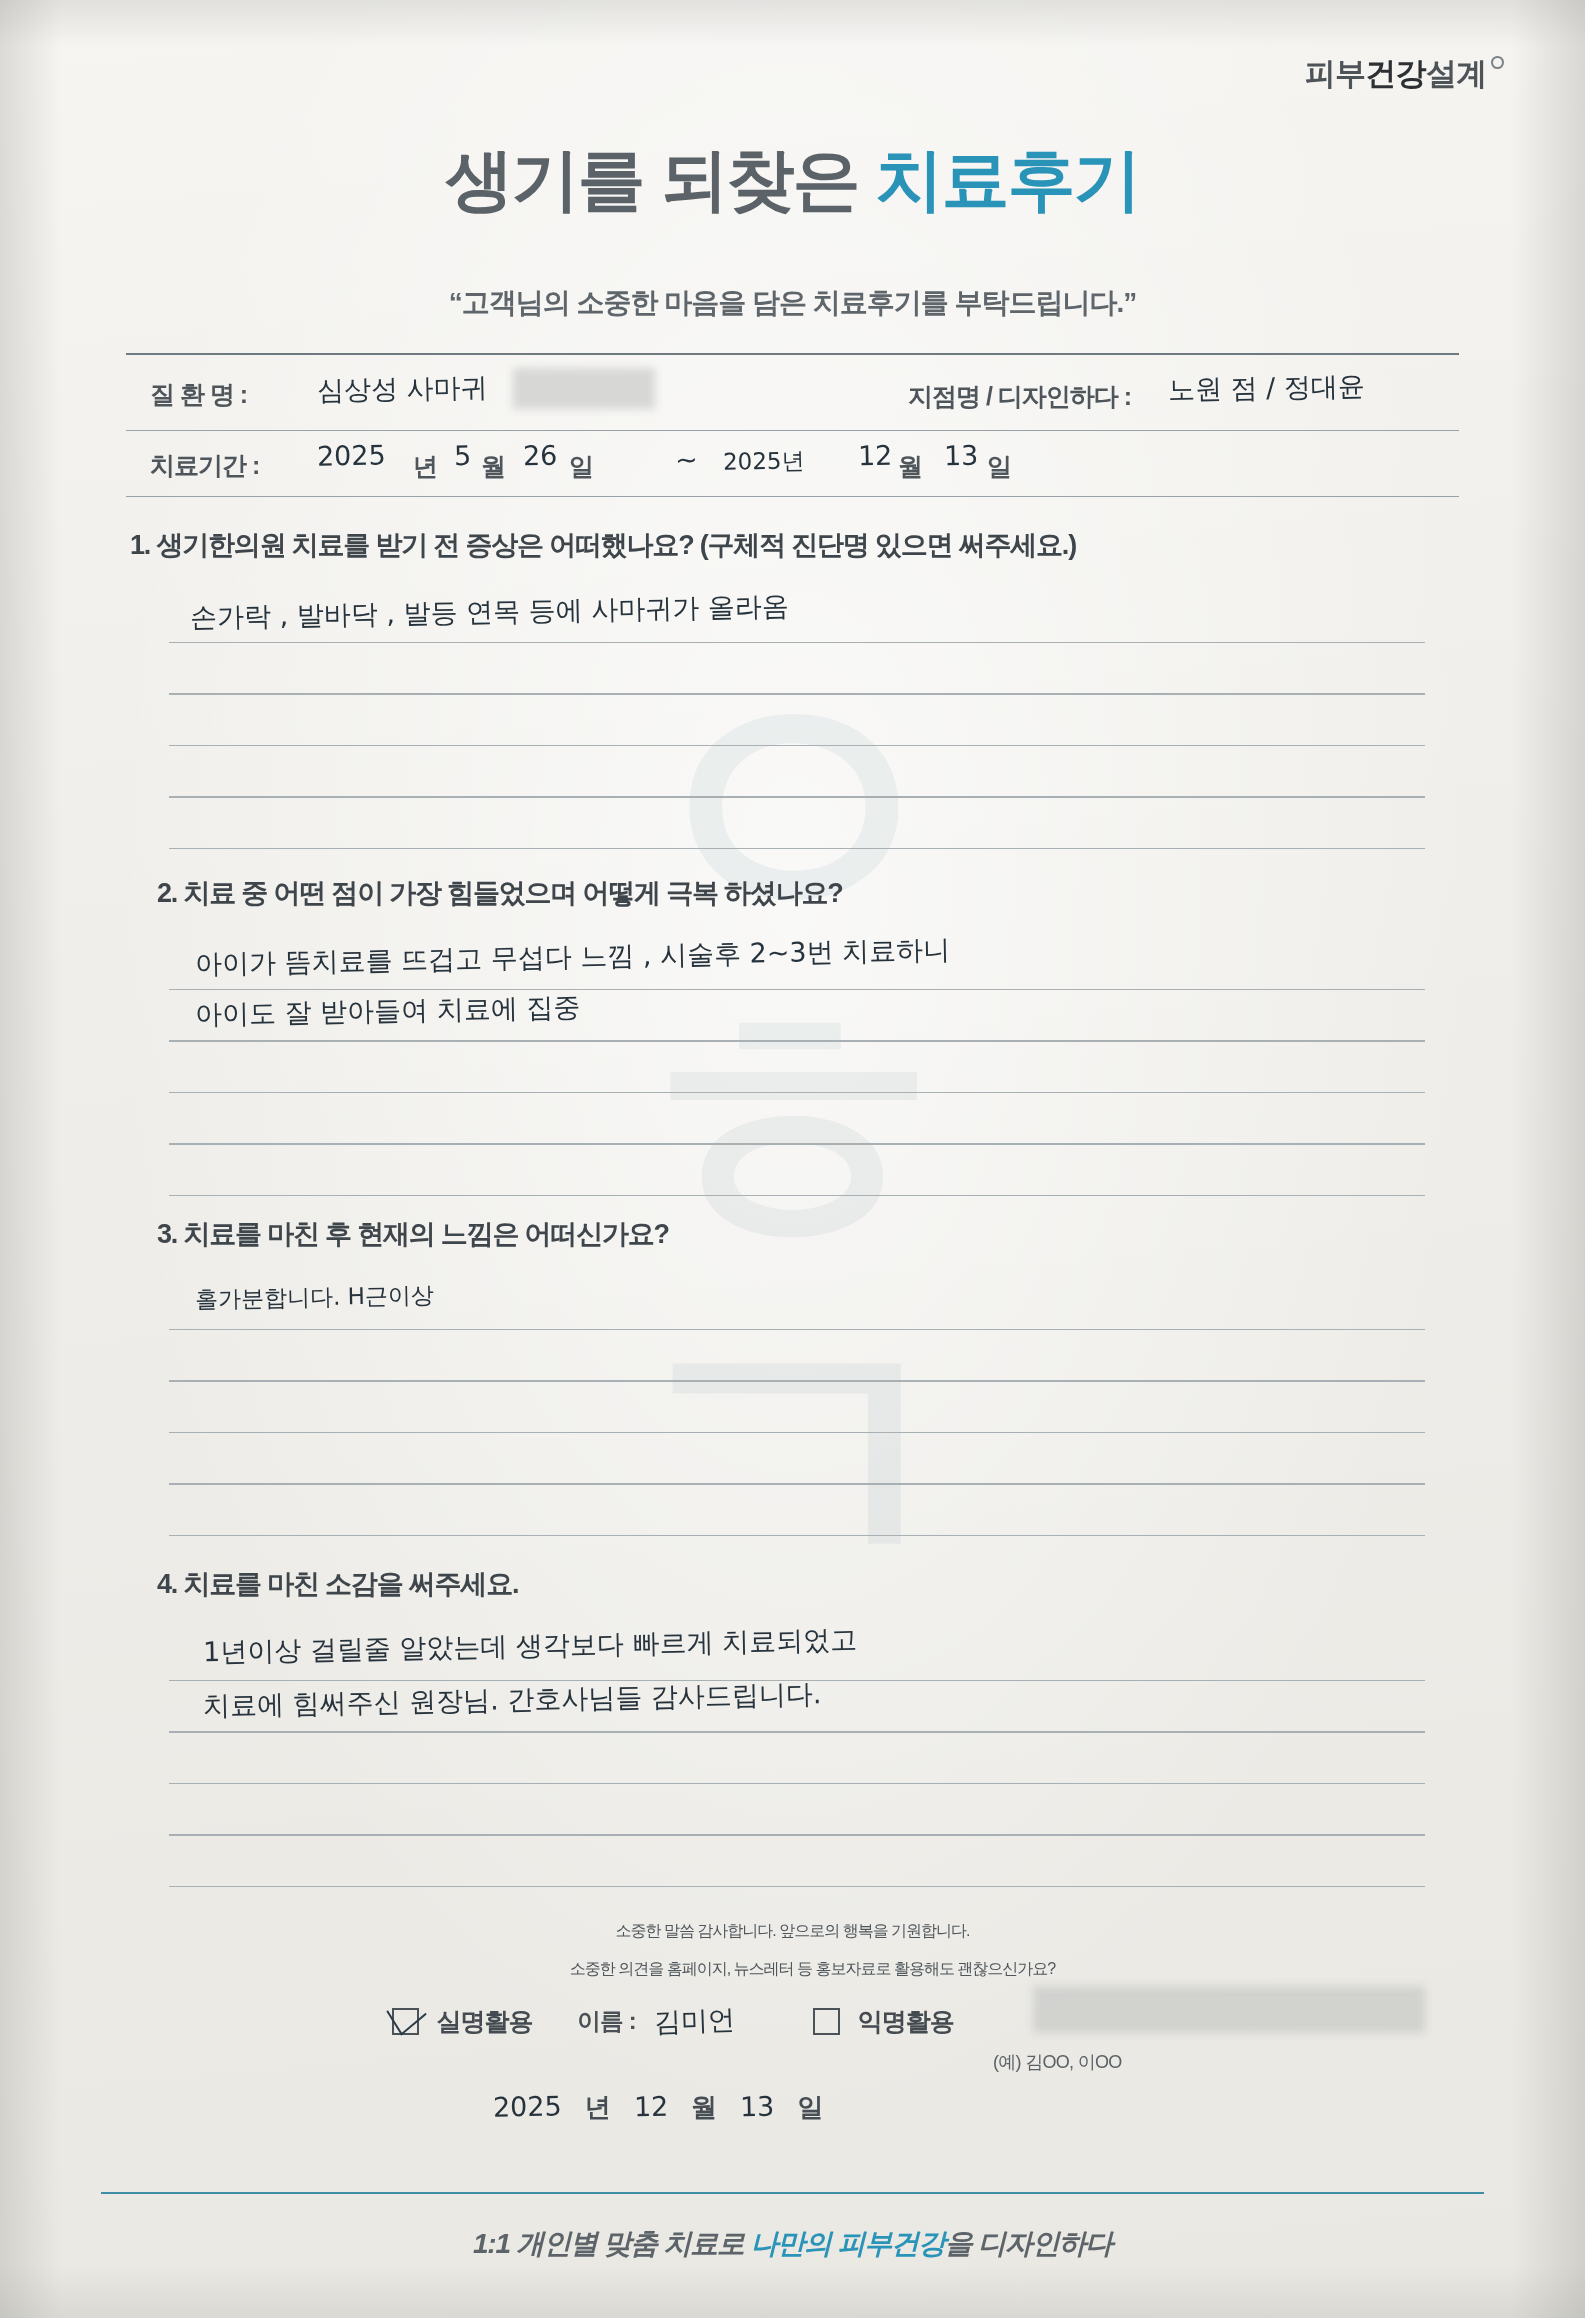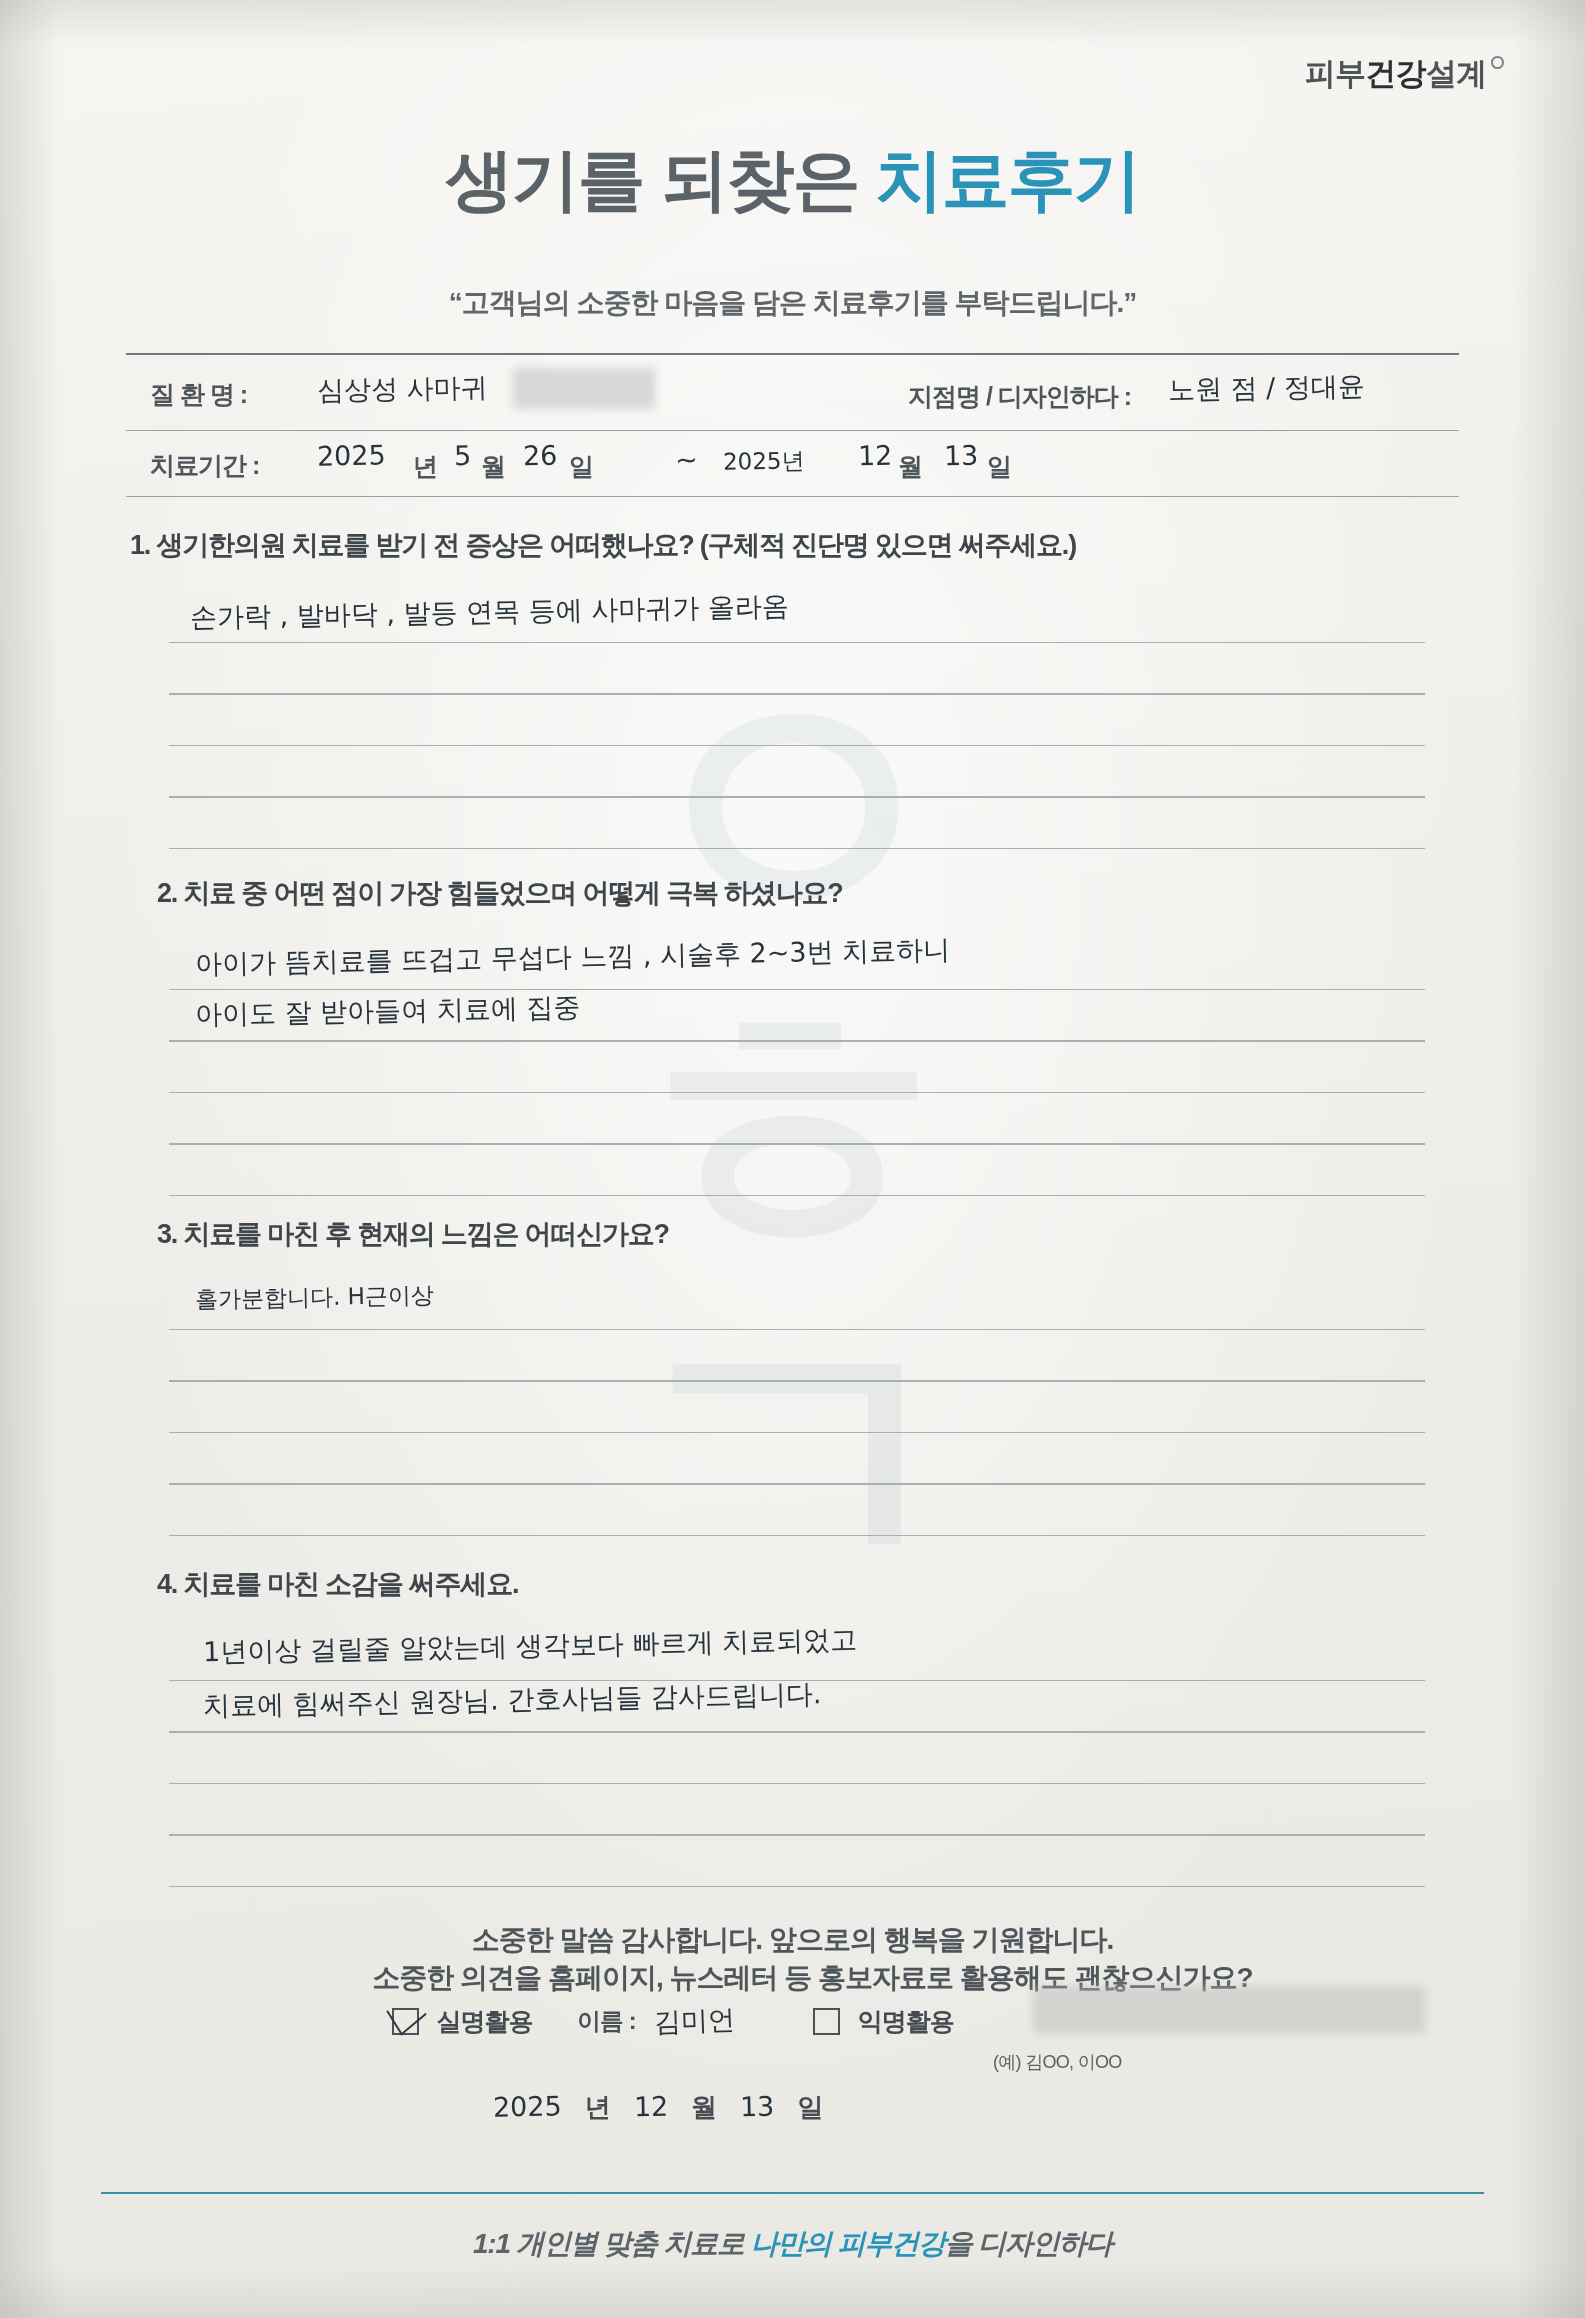--- a/index.html
+++ b/index.html
@@ -191,22 +191,22 @@
     background: #a9b0b4;
     margin-bottom: 50px;
   }
   .lines .ln:last-child { margin-bottom: 0; }
 
   
   .foot-txt {
     position: absolute;
     left: 0; right: 0;
     text-align: center;
-    font-size: 28px;
-    font-weight: bold;
+    font-size: 16px;
+    font-weight: normal;
     color: #4f565b;
     letter-spacing: -1px;
   }
   .check-row {
     position: absolute;
     left: 392px;
     top: 2003px;
     display: flex;
     align-items: center;
     gap: 17.6px;

